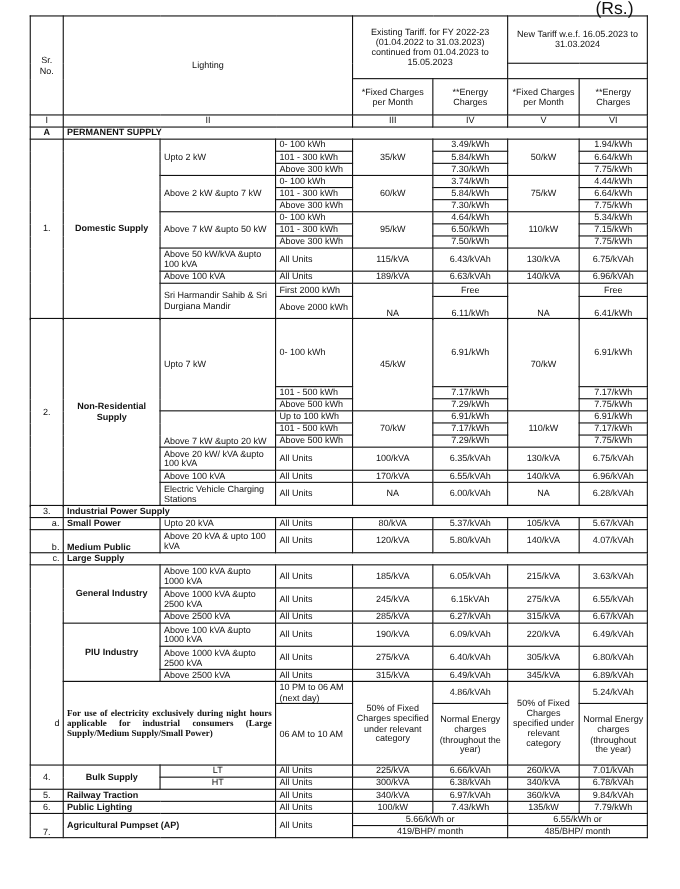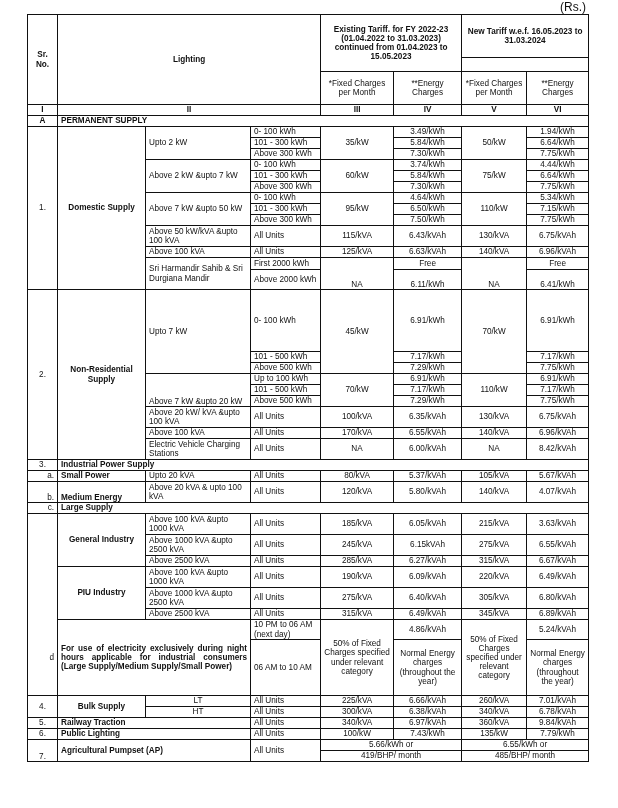--- a/index.html
+++ b/index.html
@@ -1,28 +1,28 @@
 <!DOCTYPE html>
 <html><head>
 <meta charset="utf-8">
 <style>
   html, body { margin: 0; padding: 0; background: #ffffff; }
   body { width: 618px; height: 808px; position: relative; overflow: hidden;
          font-family: "Liberation Sans", sans-serif; color: #111; }
-  .unit { position: absolute; right: 32px; top: 0px; font-size: 12px; }
+  .unit { position: absolute; right: 42px; top: 0px; font-size: 16px; }
   table.tariff { position: absolute; left: 27px; top: 14px; width: 561px;
     border-collapse: collapse; table-layout: fixed; font-size: 8.2px; line-height: 1.12; }
   table.tariff td { border: 1px solid #111; padding: 0 3px; vertical-align: middle; }
   .c { text-align: center; }
   .r { text-align: right; }
   .b { font-weight: bold; }
-  .th { font-weight: bold; text-align: center; }
+  .th { font-weight: normal; text-align: center; }
   .nob-t { border-top: none !important; }
   .nob-b { border-bottom: none !important; }
-  .j { text-align: justify; }
+  .j { text-align: justify; font-family: Liberation Serif, serif; }
   tr.h11 td { height: 10px; }
 </style>
 </head>
 <body>
 
 <div class="unit">(Rs.)</div>
 
 <table class="tariff">
   <colgroup>
     <col style="width:30px">
@@ -128,21 +128,21 @@
     <td>Above 50 kW/kVA &amp;upto 100 kVA</td>
     <td>All Units</td>
     <td class="c">115/kVA</td>
     <td class="c">6.43/kVAh</td>
     <td class="c">130/kVA</td>
     <td class="c">6.75/kVAh</td>
   </tr>
   <tr class="h11">
     <td>Above 100 kVA</td>
     <td>All Units</td>
-    <td class="c">125/kVA</td>
+    <td class="c">189/kVA</td>
     <td class="c">6.63/kVAh</td>
     <td class="c">140/kVA</td>
     <td class="c">6.96/kVAh</td>
   </tr>
   <tr style="height:12px">
     <td rowspan="3">Sri Harmandir Sahib &amp; Sri Durgiana Mandir</td>
     <td>First 2000 kWh</td>
     <td rowspan="3" class="c" style="vertical-align:bottom">NA</td>
     <td class="c">Free</td>
     <td rowspan="3" class="c" style="vertical-align:bottom">NA</td>
@@ -210,41 +210,41 @@
     <td class="c">6.55/kVAh</td>
     <td class="c">140/kVA</td>
     <td class="c">6.96/kVAh</td>
   </tr>
   <tr style="height:21px">
     <td>Electric Vehicle Charging Stations</td>
     <td>All Units</td>
     <td class="c">NA</td>
     <td class="c">6.00/kVAh</td>
     <td class="c">NA</td>
-    <td class="c">8.42/kVAh</td>
+    <td class="c">6.28/kVAh</td>
   </tr>
   <tr style="height:0px"></tr>
 
   <tr class="h11">
     <td class="c">3.</td>
     <td colspan="8" class="b">Industrial Power Supply</td>
   </tr>
   <tr class="h11">
     <td class="r">a.</td>
     <td colspan="2" class="b">Small Power</td>
     <td>Upto 20 kVA</td>
     <td>All Units</td>
     <td class="c">80/kVA</td>
     <td class="c">5.37/kVAh</td>
     <td class="c">105/kVA</td>
     <td class="c">5.67/kVAh</td>
   </tr>
   <tr style="height:21px">
     <td class="r" style="vertical-align:bottom">b.</td>
-    <td colspan="2" class="b" style="vertical-align:bottom">Medium Energy</td>
+    <td colspan="2" class="b" style="vertical-align:bottom">Medium Public</td>
     <td>Above 20 kVA  &amp; upto 100 kVA</td>
     <td>All Units</td>
     <td class="c">120/kVA</td>
     <td class="c">5.80/kVAh</td>
     <td class="c">140/kVA</td>
     <td class="c">4.07/kVAh</td>
   </tr>
   <tr class="h11">
     <td class="r">c.</td>
     <td colspan="8" class="b">Large Supply</td>

